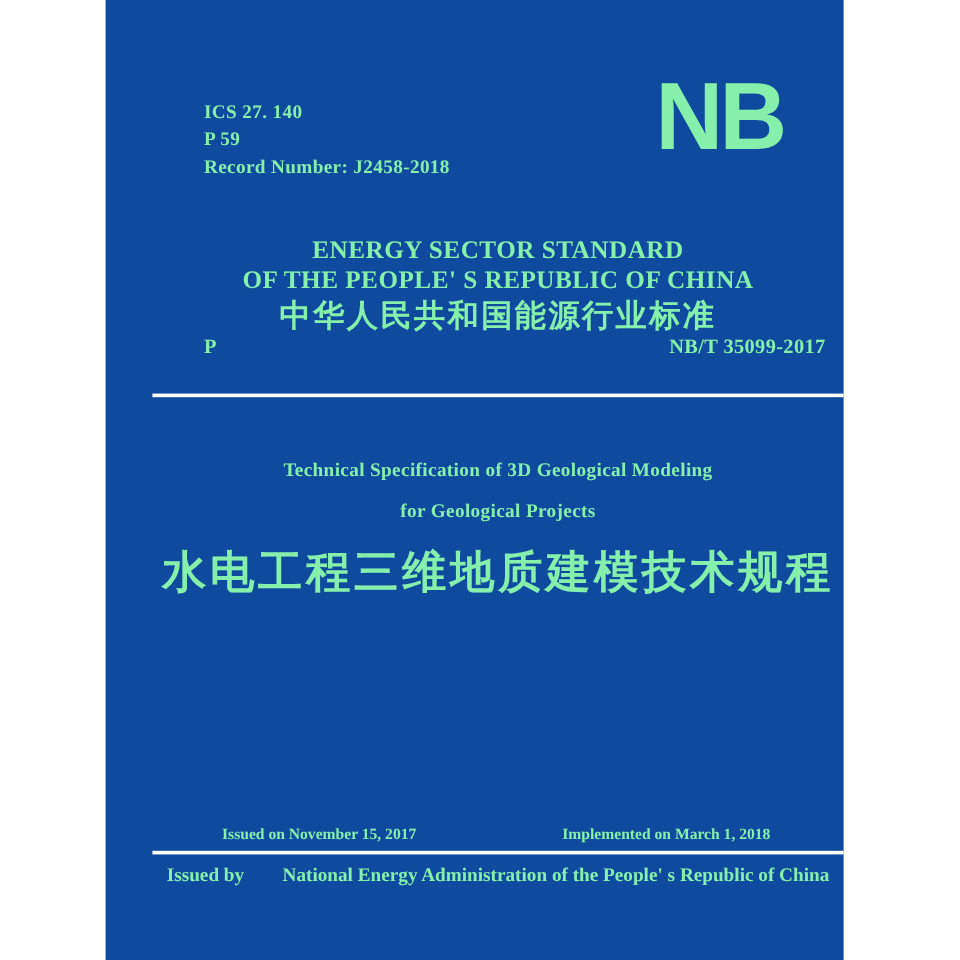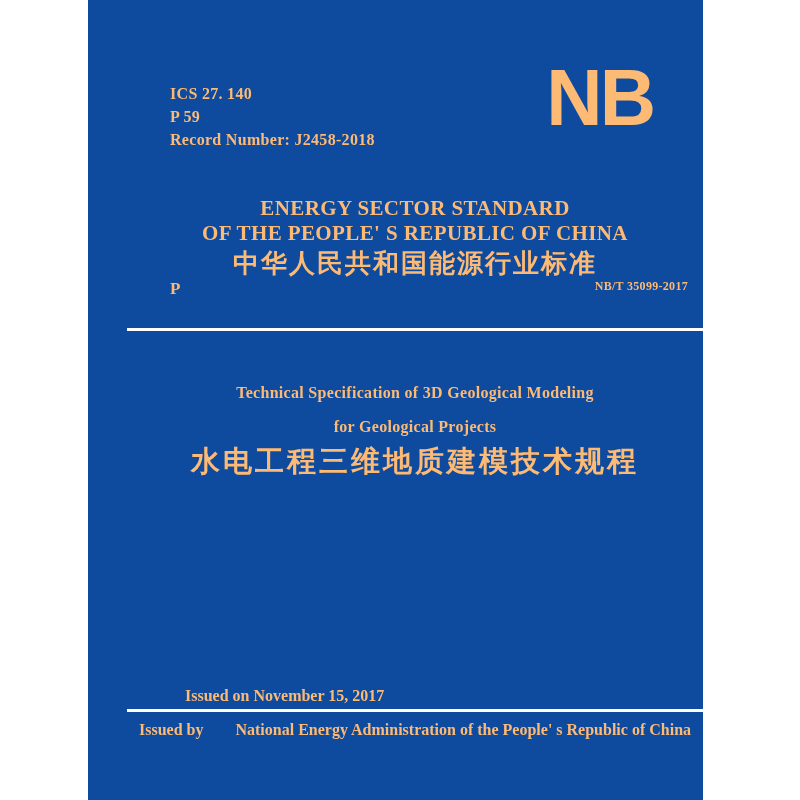--- a/index.html
+++ b/index.html
@@ -12,21 +12,21 @@
   .page {
     position: relative;
     width: 800px; height: 800px;
     background: #ffffff;
   }
   .cover {
     position: absolute;
     left: 88px; top: 0;
     width: 615px; height: 800px;
     background: #0e4b9e;
-    color: #fdba74;
+    color: #86efac;
     text-decoration: underline;
   }
   
   .meta-block {
     position: absolute;
     left: 82px; top: 82px;
     font-weight: bold;
     font-size: 16px;
     line-height: 23px;
     letter-spacing: 0.3px;
@@ -73,21 +73,21 @@
   .doc-class {
     position: absolute;
     left: 43px; top: 263px;
     font-weight: bold;
     font-size: 17px;
   }
   .doc-number {
     position: absolute;
     right: 15px; top: 263px;
     font-weight: bold;
-    font-size: 12px;
+    font-size: 17px;
     letter-spacing: 0.3px;
     white-space: nowrap;
   }
   .rule {
     position: absolute;
     left: 0;
     width: 576px; height: 3px;
     background: #ffffff;
   }
   .rule-top { top: 312px; }
@@ -99,35 +99,35 @@
     text-align: center;
     font-weight: bold;
   }
   .title-block .en {
     font-size: 16px;
     line-height: 34px;
     letter-spacing: 0.3px;
     white-space: nowrap;
   }
   .title-block .zh {
-    margin-top: 0;
-    font-size: 29px;
+    margin-top: 17px;
+    font-size: 37px;
     line-height: 34px;
     letter-spacing: 3px;
     white-space: nowrap;
   }
   .dates-row {
     position: absolute;
     left: 0; top: 671px;
     width: 100%;
     display: flex;
     justify-content: space-between;
     padding: 0 61px 0 58px;
     font-weight: bold;
-    font-size: 16px;
+    font-size: 13px;
     white-space: nowrap;
   }
   .issued-by-row {
     position: absolute;
     left: 0; top: 705px;
     width: 100%;
     text-align: center;
     font-weight: bold;
     font-size: 16px;
     white-space: nowrap;
@@ -162,20 +162,21 @@
       <div class="rule rule-top"></div>
 
       <div class="title-block">
         <div class="en">Technical Specification of 3D Geological Modeling</div>
         <div class="en">for Geological Projects</div>
         <div class="zh">水电工程三维地质建模技术规程</div>
       </div>
 
       <div class="dates-row">
         <span>Issued on November 15, 2017</span>
+        <span>Implemented on March 1, 2018</span>
       </div>
 
       <div class="rule rule-bottom"></div>
 
       <div class="issued-by-row">
         <span class="label">Issued by</span>
         <span class="value">National Energy Administration of the People' s Republic of China</span>
       </div>
 
     </div>

